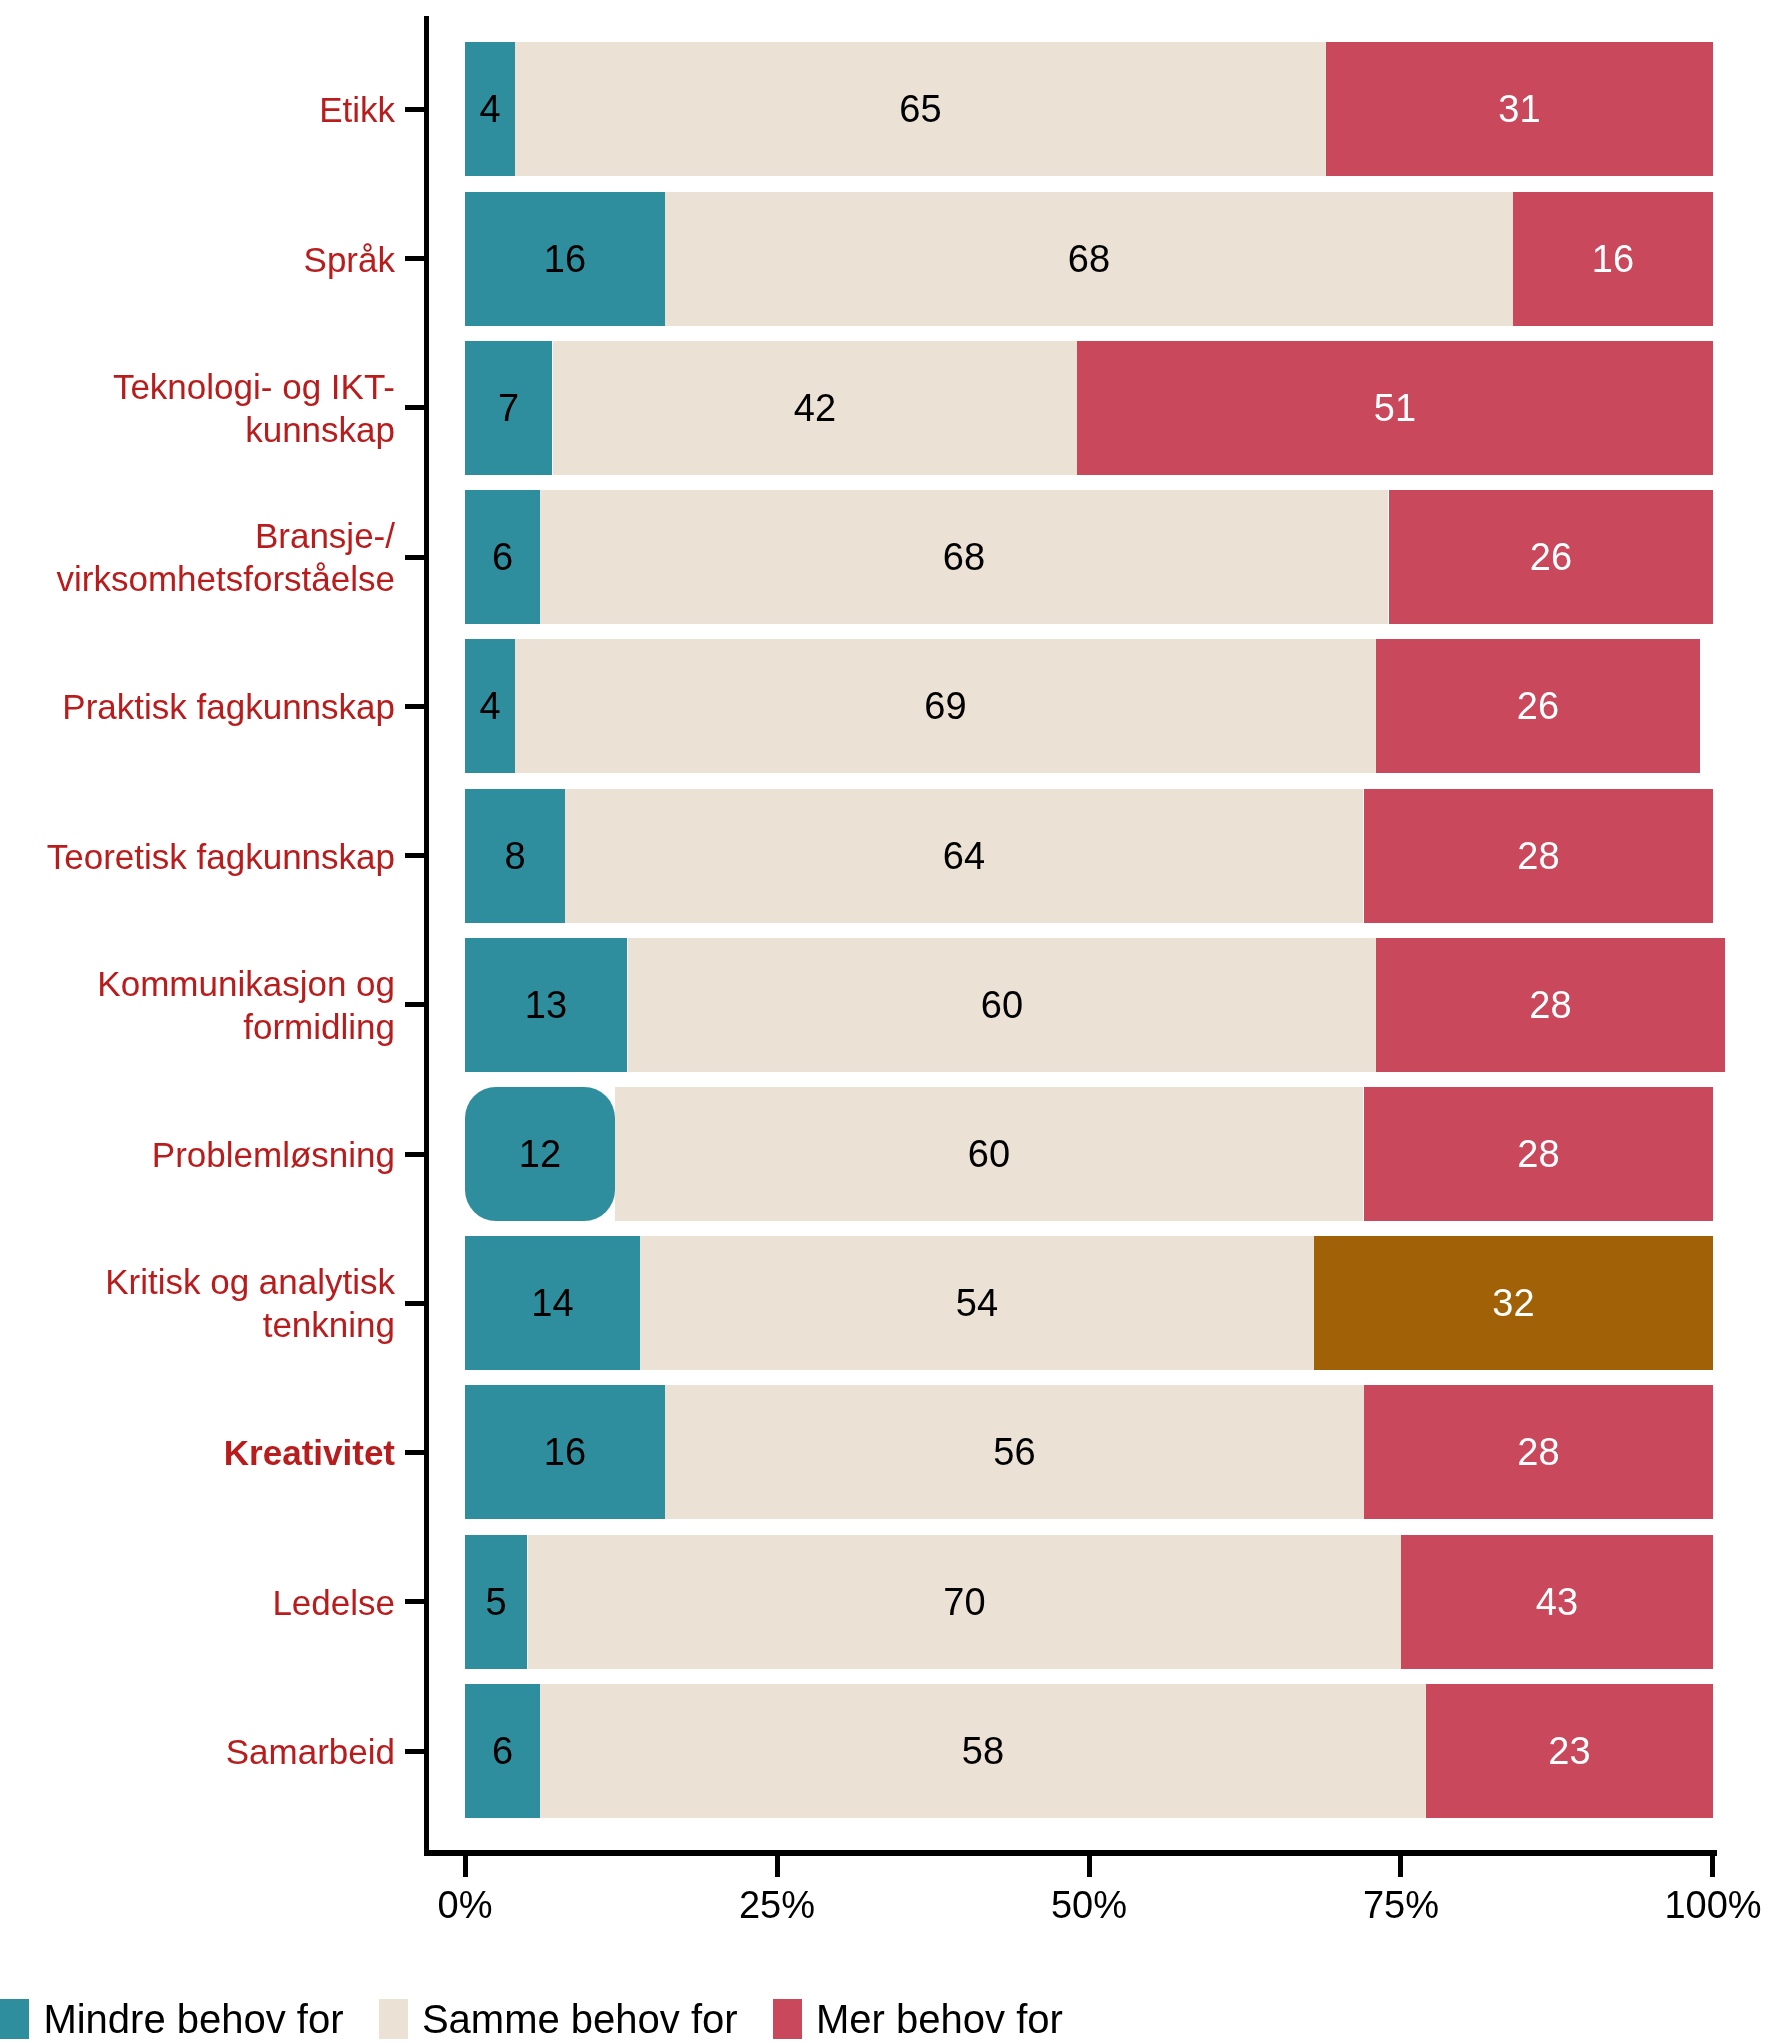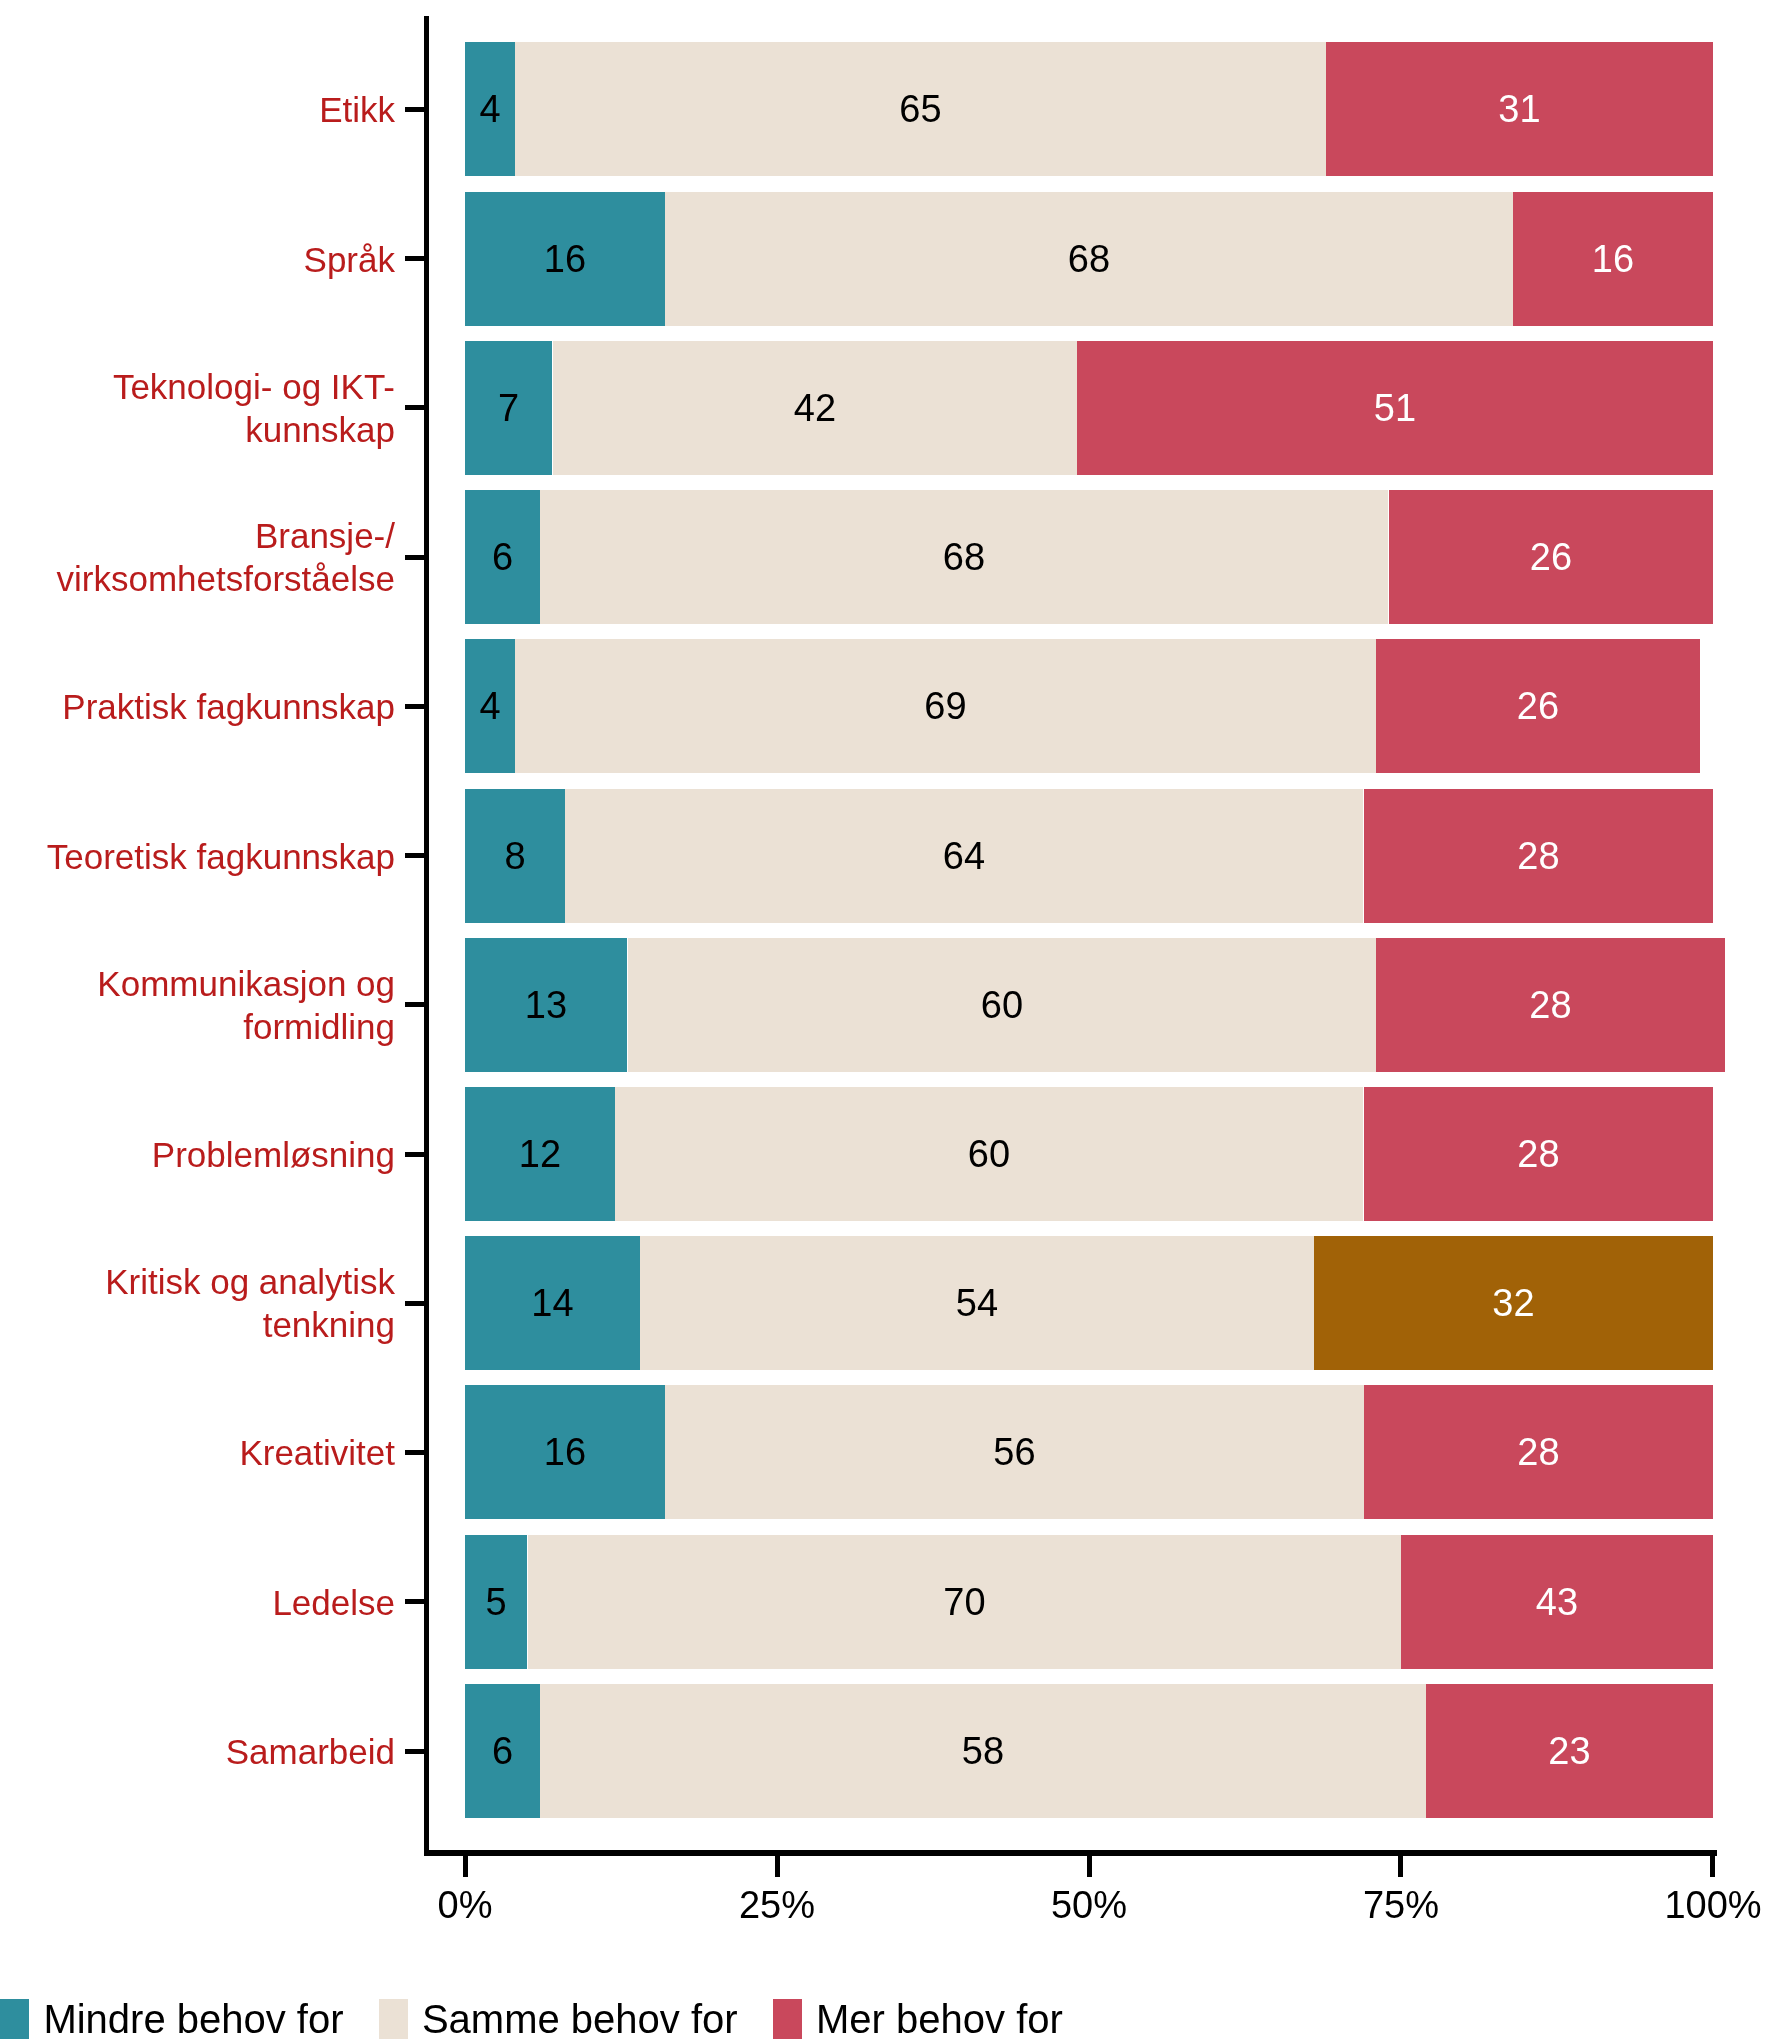--- a/index.html
+++ b/index.html
@@ -194,21 +194,21 @@
       </div>
       <div class="ytick" style="top: 986px;"></div>
       <div class="ylabel" style="top: 1071px;">
         <span>Problemløsning</span>
       </div>
       <div class="ytick" style="top: 1136px;"></div>
       <div class="ylabel" style="top: 1220px;">
         <span>Kritisk og analytisk<br>tenkning</span>
       </div>
       <div class="ytick" style="top: 1285px;"></div>
-      <div class="ylabel" style="top: 1369px;">
+      <div class="ylabel" style="top: 1369px; font-weight: bold;">
         <span>Kreativitet</span>
       </div>
       <div class="ytick" style="top: 1434px;"></div>
       <div class="ylabel" style="top: 1519px;">
         <span>Ledelse</span>
       </div>
       <div class="ytick" style="top: 1583px;"></div>
       <div class="ylabel" style="top: 1668px;">
         <span>Samarbeid</span>
       </div>
@@ -289,21 +289,21 @@
             <span class="seg-label">13</span>
           </div>
           <div class="seg same" style="left: 204px; width: 748px; background: rgb(235, 225, 213);">
             <span class="seg-label">60</span>
           </div>
           <div class="seg more" style="left: 952px; width: 349px; background: rgb(201, 72, 92);">
             <span class="seg-label">28</span>
           </div>
         </div>
         <div class="row" style="top: 1071px;">
-          <div class="seg less" style="left: 41px; width: 150px; background: rgb(46, 142, 158);">
+          <div class="seg less" style="left: 41px; width: 150px; background: rgb(46, 142, 158); border-radius: 31px;">
             <span class="seg-label">12</span>
           </div>
           <div class="seg same" style="left: 191px; width: 748px; background: rgb(235, 225, 213);">
             <span class="seg-label">60</span>
           </div>
           <div class="seg more" style="left: 940px; width: 349px; background: rgb(201, 72, 92);">
             <span class="seg-label">28</span>
           </div>
         </div>
         <div class="row" style="top: 1220px;">

